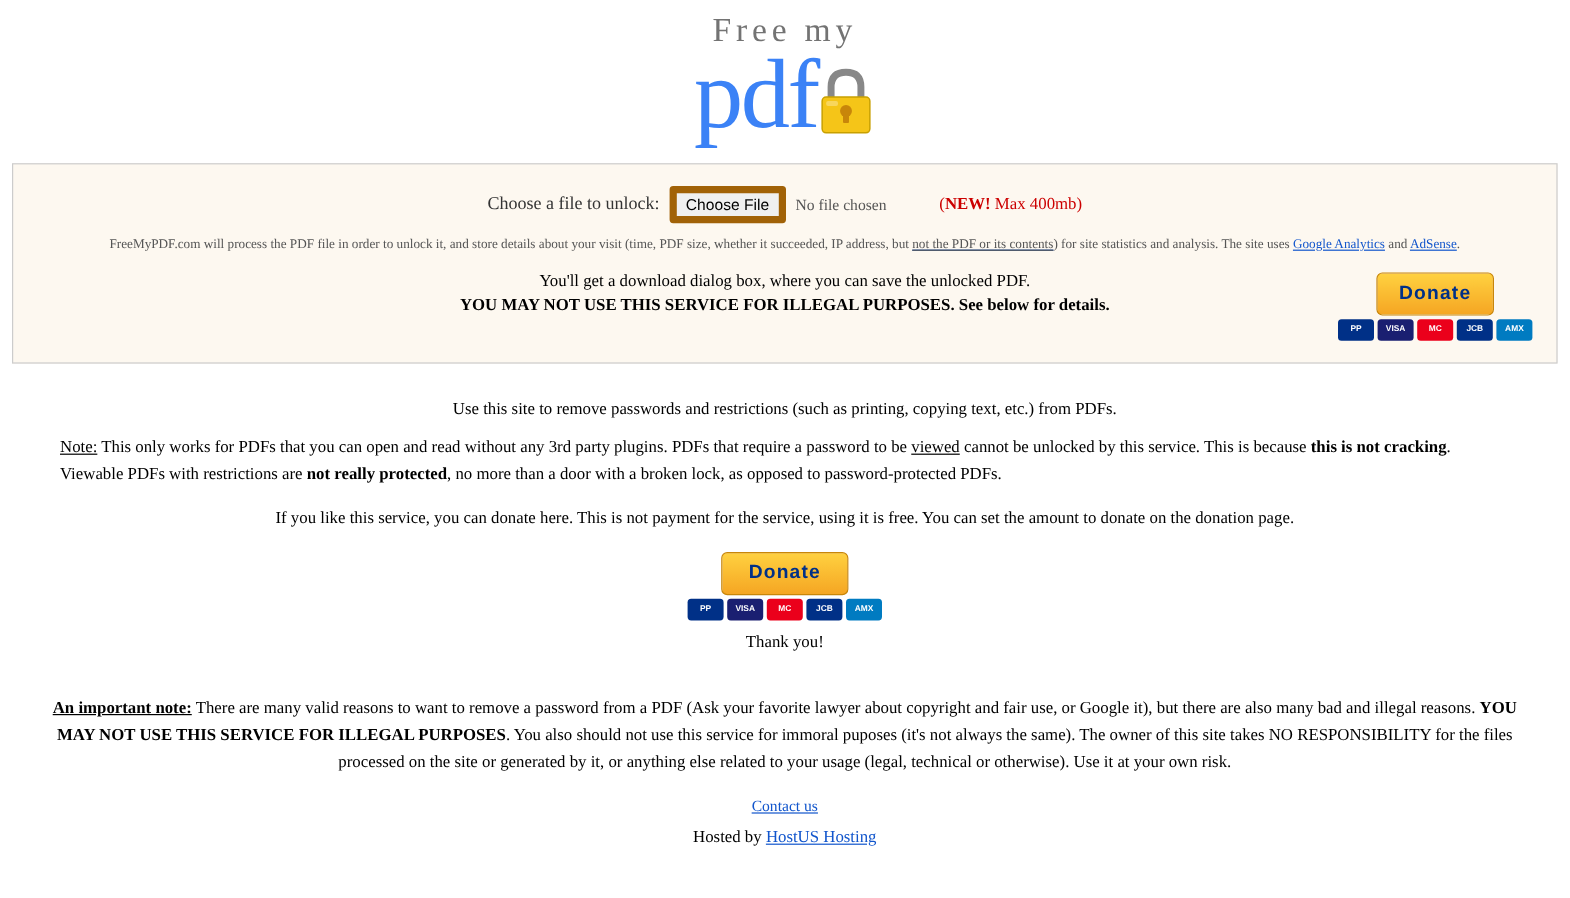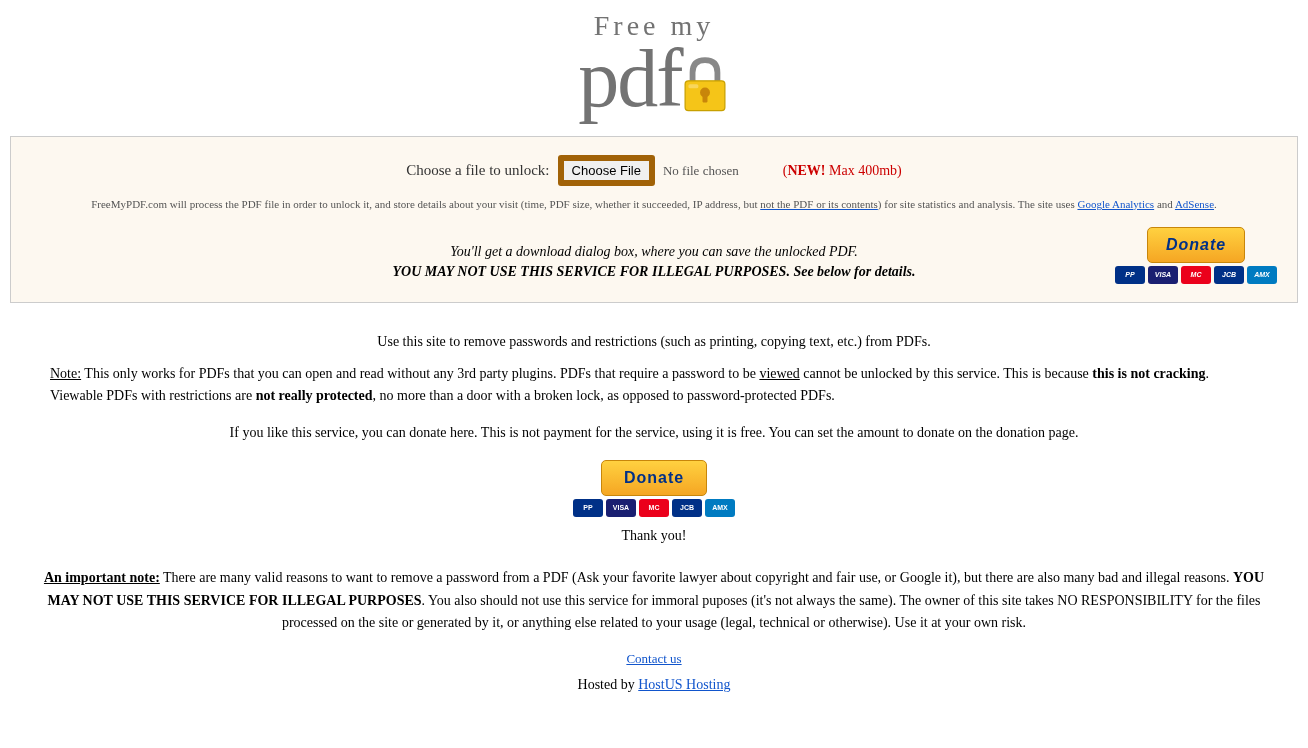--- a/index.html
+++ b/index.html
@@ -25,21 +25,21 @@
       margin-bottom: -4px;
     }
     .logo-pdf-container {
       display: inline-flex;
       align-items: flex-end;
       gap: 0;
     }
     .logo-pdf-text {
       font-family: Georgia, serif;
       font-size: 82px;
-      color: #737373;
+      color: #3b82f6;
       letter-spacing: -2px;
       line-height: 1;
     }
     .logo-lock {
       width: 50px;
       height: 58px;
       margin-left: -2px;
       margin-bottom: 6px;
       display: inline-block;
     }
@@ -89,42 +89,42 @@
       color: #555;
       text-align: center;
       margin-bottom: 14px;
       line-height: 1.5;
     }
     .privacy-note a {
       color: #1155cc;
       text-decoration: underline;
     }
     .privacy-note .underline-only {
+      text-decoration: underline;
       color: #555;
     }
 
     .agree-row {
       text-align: center;
       margin-bottom: 14px;
     }
     .agree-btn {
       font-size: 14px;
       padding: 4px 18px;
       cursor: pointer;
       background: #f5f5f5;
       border: 1px solid #888;
       border-radius: 3px;
       font-family: Georgia, serif;
     }
 
     .bottom-upload-row {
       display: flex;
-      align-items: flex-end;
+      align-items: flex-start;
       justify-content: space-between;
-      font-style: italic;
     }
     .download-info {
       flex: 1;
       text-align: center;
     }
     .download-info p {
       font-size: 14px;
       margin-bottom: 4px;
     }
     .download-info p.bold-warning {
@@ -212,21 +212,21 @@
       cursor: pointer;
       letter-spacing: 1px;
       display: block;
     }
     .thank-you {
       margin-top: 8px;
       font-size: 14px;
     }
 
     .important-note {
-      margin: 20px 0;
+      margin: 33px 0;
       text-align: center;
       font-size: 13.5px;
       line-height: 1.7;
     }
 
     .footer-links {
       text-align: center;
       margin-top: 16px;
     }
     .footer-links a {

